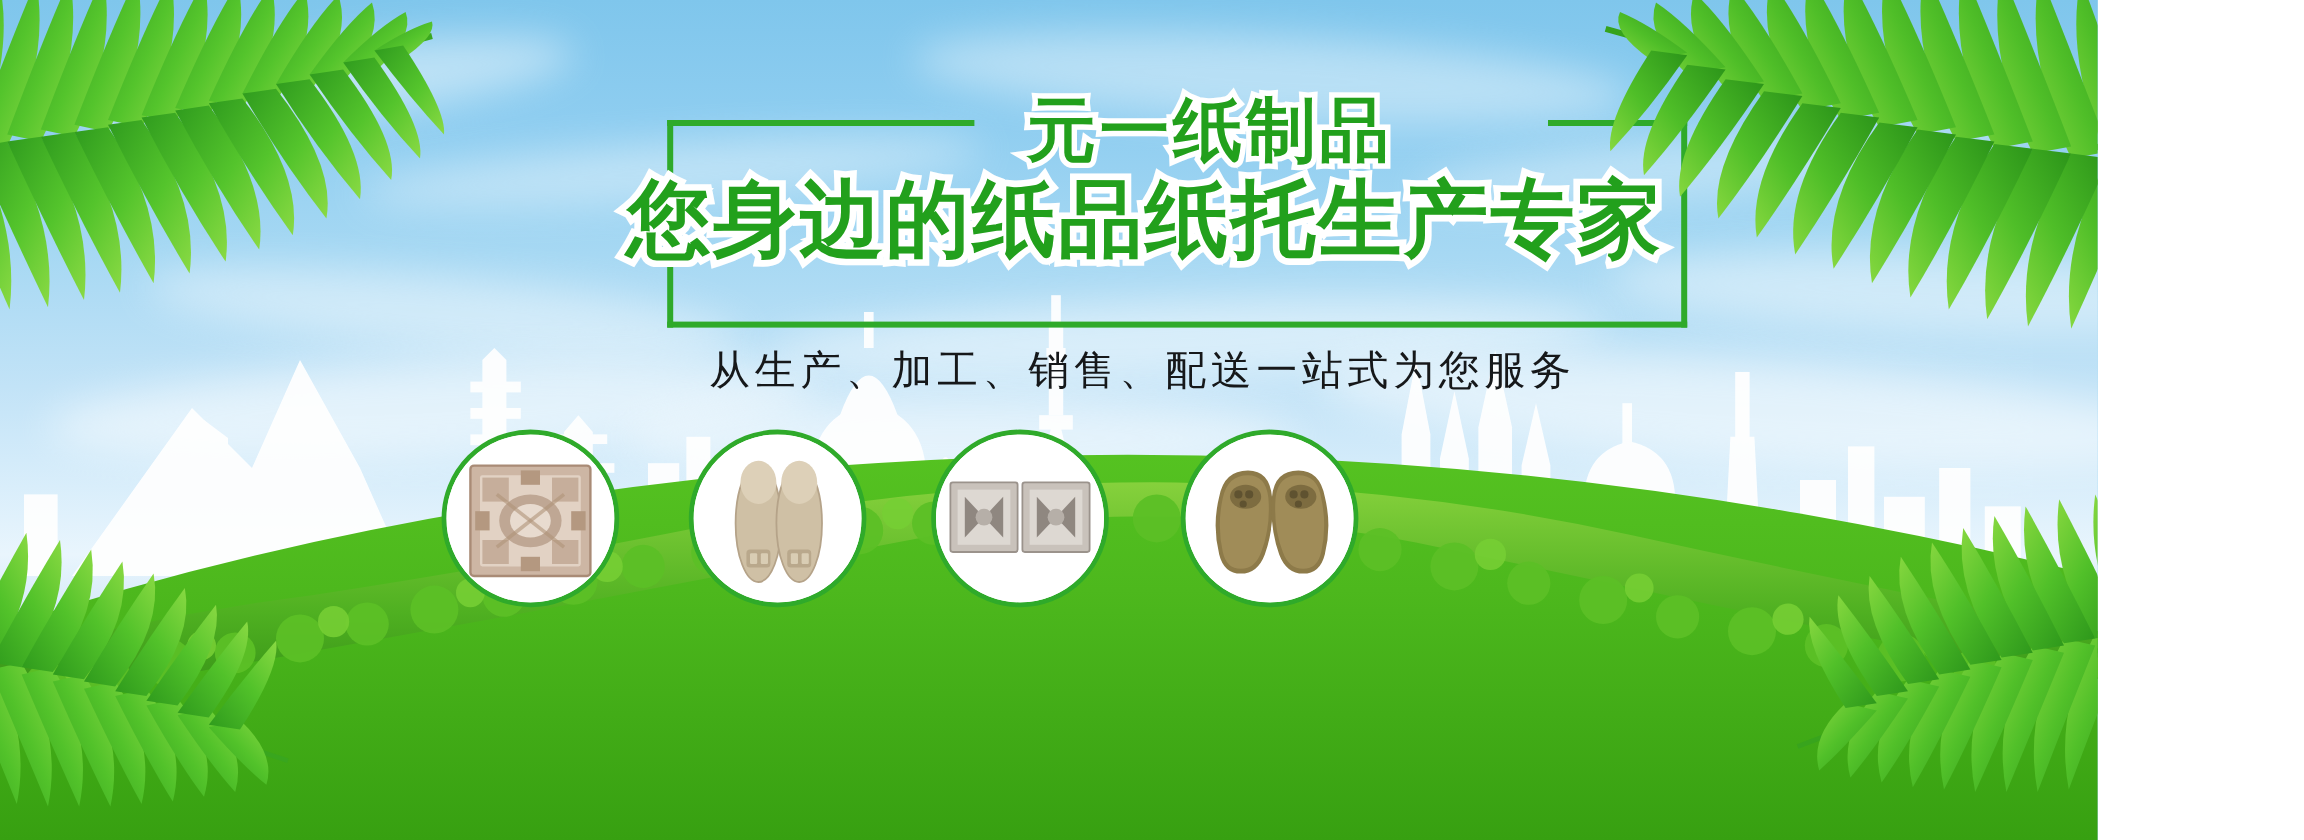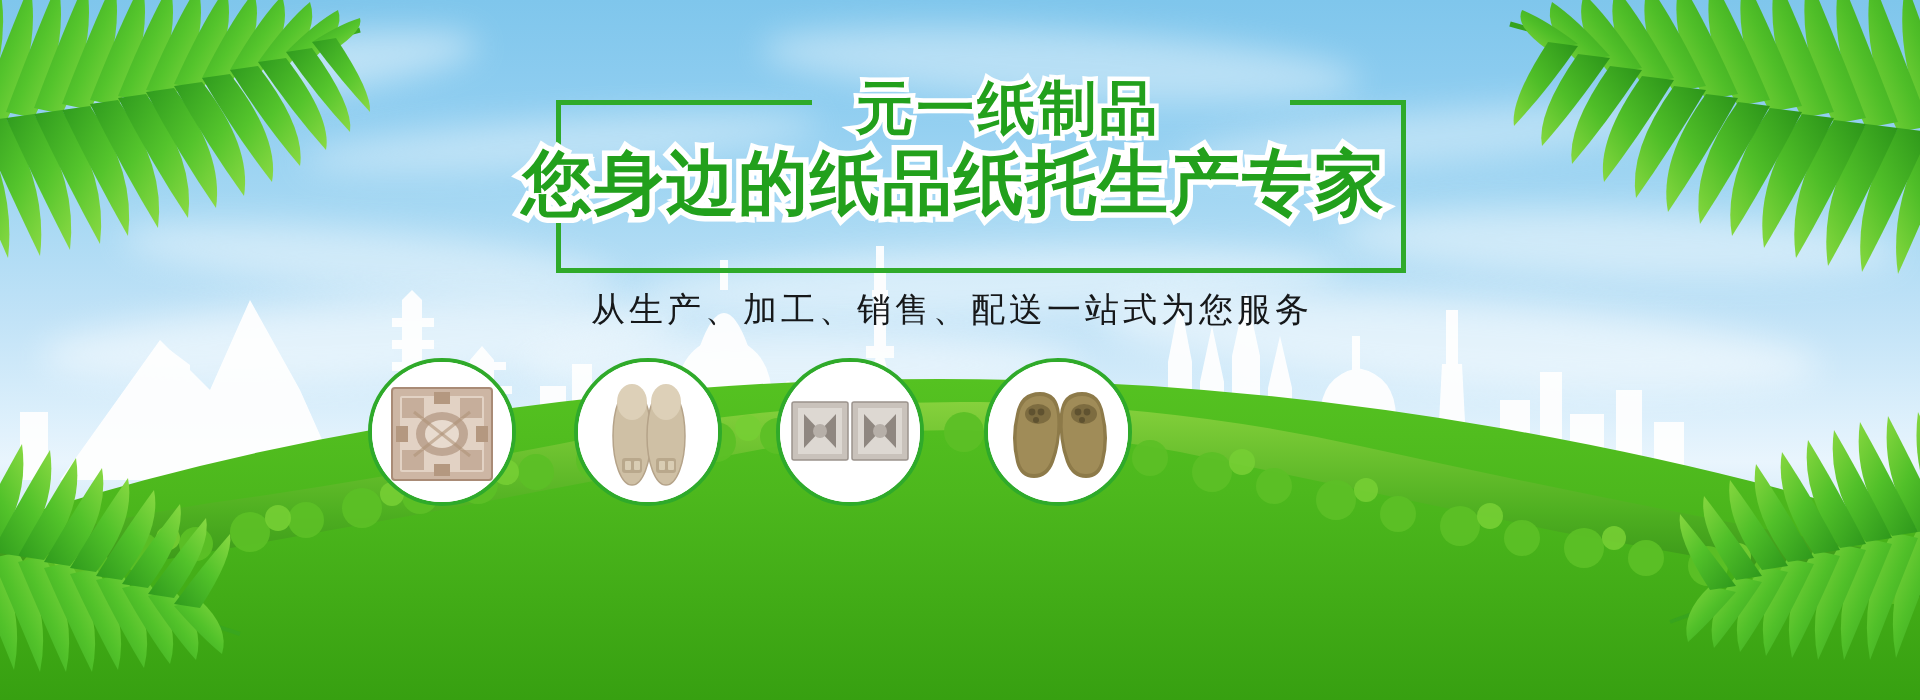--- a/index.html
+++ b/index.html
@@ -1,20 +1,20 @@
 <!DOCTYPE html>
 <html><head>
 <meta charset="utf-8">
 <style>
   html,body{margin:0;padding:0;background:#fff;}
   body{font-family:"Liberation Sans","DejaVu Sans",sans-serif;}
 
   .banner{
     position:relative;
-    width:1920px;height:700px;
+    width:1748px;height:700px;
     overflow:hidden;
     background:#7ec8ef;
   }
 
   
   .sky{
     position:absolute;left:0;top:0;width:1920px;height:700px;
     background:
       linear-gradient(180deg,
         #7fc6ec 0%,

